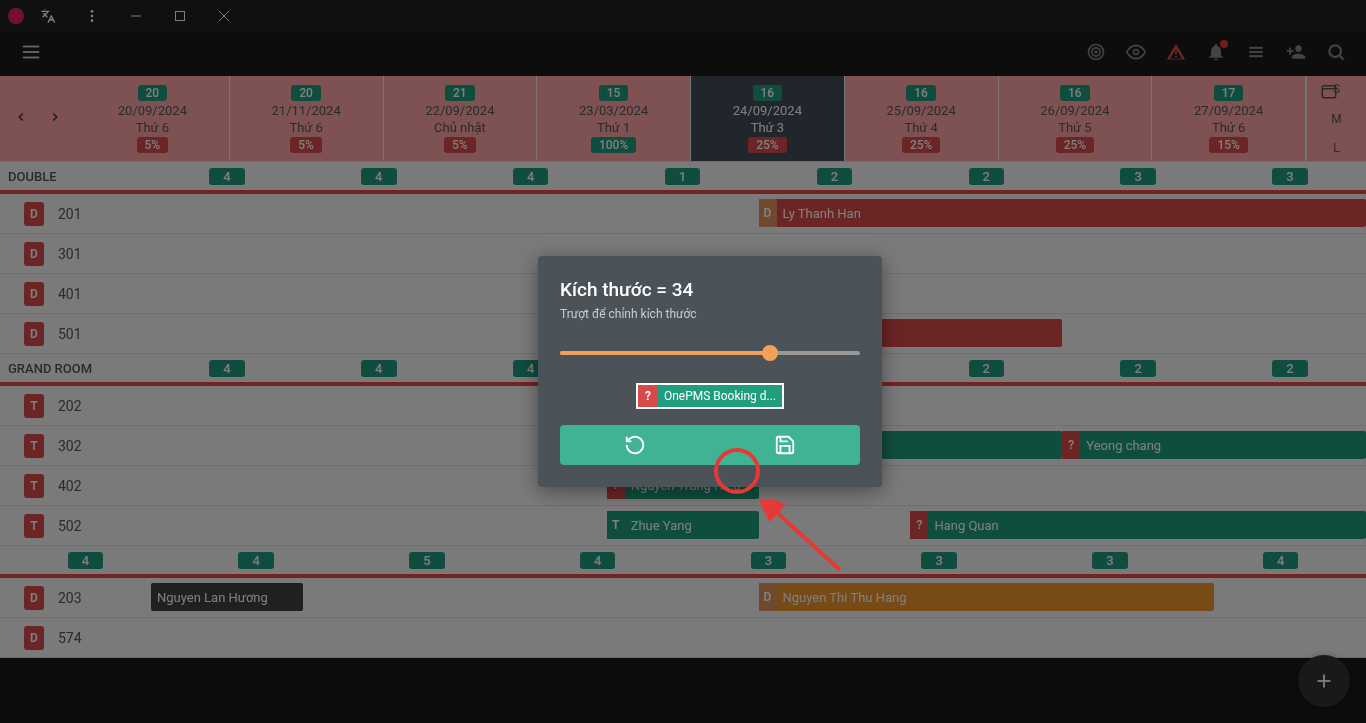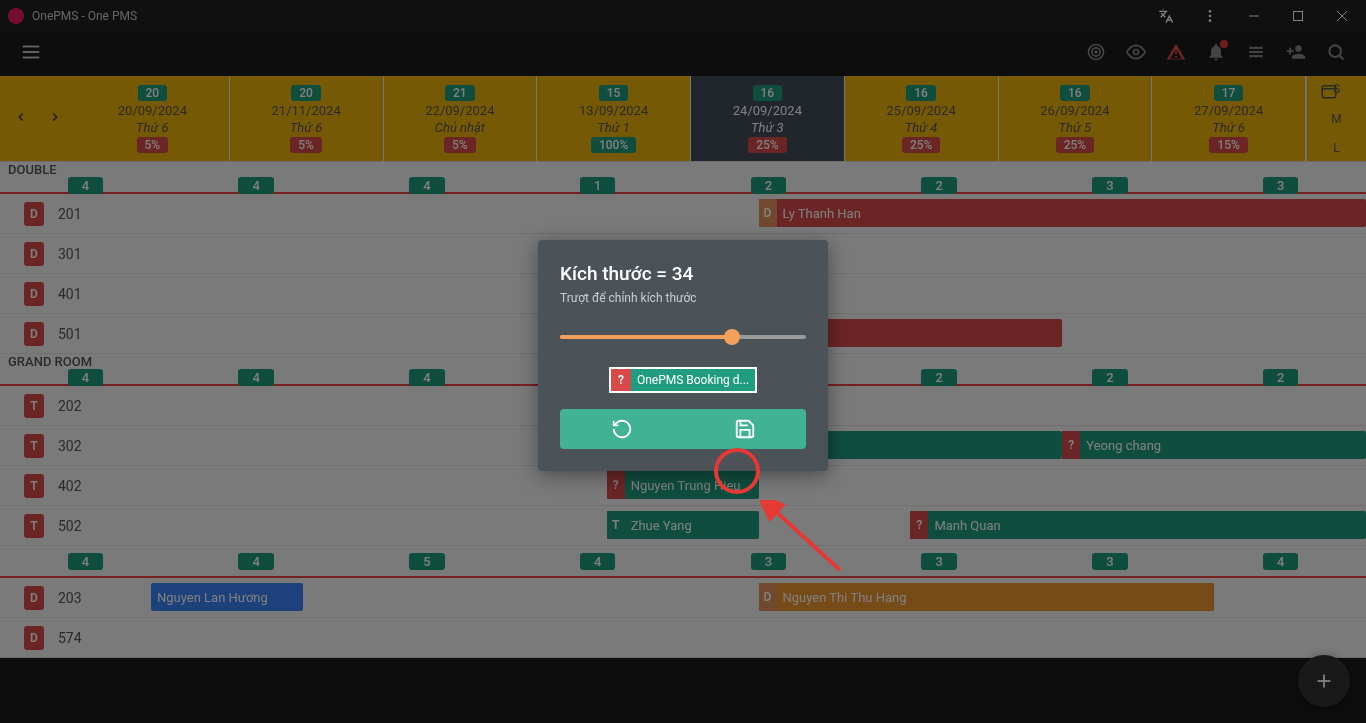--- a/index.html
+++ b/index.html
@@ -6,60 +6,60 @@
 body{background:#1a1a1a;color:#fff;width:1366px;height:723px;position:relative;overflow:hidden;}
 .titlebar{height:32px;background:#202020;display:flex;align-items:center;padding:0 8px;font-size:12px;color:#ccc;}
 .titlebar .app-icon{width:16px;height:16px;border-radius:50%;background:#e91e63;margin-right:8px;}
 .titlebar .title{flex:1;}
 .titlebar .winbtns{display:flex;gap:12px;align-items:center;}
 .titlebar .winbtn{width:32px;height:32px;display:flex;align-items:center;justify-content:center;color:#fff;}
 .toolbar{height:44px;background:#1a1a1a;display:flex;align-items:center;padding:0 8px;}
 .toolbar .menu{color:#ccc;margin-left:12px;}
 .toolbar .right{margin-left:auto;display:flex;gap:20px;align-items:center;color:#888;padding-right:12px;}
 .toolbar .right svg{width:20px;height:20px;}
-.calendar-header{display:flex;background:#eab308;height:86px;border-bottom:1px solid #ddd;justify-content:flex-end;}
+.calendar-header{display:flex;background:#fca5a5;height:86px;border-bottom:1px solid #ddd;justify-content:flex-end;}
 .nav-arrows{width:76px;display:flex;align-items:center;justify-content:center;gap:20px;color:#333;}
 .day-cols{flex:1;display:flex;}
 .day-col{flex:1;text-align:center;padding:4px 0;border-right:1px solid #eee;display:flex;flex-direction:column;align-items:center;justify-content:center;gap:2px;}
 .day-col.today{background:#424d59;color:#fff;}
 .day-col .top-badge{background:#1f9d7e;color:#fff;padding:1px 8px;border-radius:3px;font-size:12px;font-weight:500;}
 .day-col .date{font-size:13px;color:#555;}
 .day-col.today .date{color:#fff;}
-.day-col .dow{font-size:13px;color:#555;font-style:italic;}
+.day-col .dow{font-size:13px;color:#555;}
 .day-col.today .dow{color:#fff;}
 .day-col .pct{padding:1px 8px;border-radius:3px;font-size:12px;font-weight:500;color:#fff;}
 .pct-green{background:#1f9d7e;}
 .pct-red{background:#d84a4a;}
 .hdr-right{width:60px;border-left:1px solid #ddd;display:flex;flex-direction:column;align-items:center;justify-content:space-between;padding:6px 0;}
 .hdr-right span{font-size:12px;color:#555;}
 .hdr-right .cal-icon{color:#555;}
 .grid{background:#f5f5f5;position:relative;}
-.section-row{height:32px;display:flex;border-bottom:2px solid #ef4444;flex-direction:column;}
+.section-row{height:32px;display:flex;border-bottom:4px solid #ef4444;}
 .section-label{width:151px;padding-left:8px;display:flex;align-items:center;color:#555;font-size:13px;font-weight:500;}
 .section-cells{flex:1;display:flex;}
 .section-cell{flex:1;display:flex;align-items:center;justify-content:center;}
 .section-badge{background:#1f9d7e;color:#fff;padding:1px 14px;border-radius:3px;font-size:13px;font-weight:500;}
 .room-row{height:40px;display:flex;border-bottom:1px solid #e0e0e0;position:relative;}
 .room-label{width:151px;display:flex;align-items:center;gap:14px;padding-left:24px;color:#555;font-size:14px;}
 .room-type{width:20px;height:24px;border-radius:3px;display:flex;align-items:center;justify-content:center;color:#fff;font-size:12px;font-weight:600;}
 .rt-d{background:#d84a4a;}
 .rt-t{background:#d84a4a;}
 .room-cells{flex:1;position:relative;}
 .booking{position:absolute;top:5px;height:28px;display:flex;align-items:center;border-radius:2px;font-size:13px;color:#fff;padding-left:0;}
 .booking .b-type{width:18px;height:100%;display:flex;align-items:center;justify-content:center;font-weight:600;font-size:12px;}
 .booking .b-label{padding-left:6px;}
 .bk-red{background:#d84a4a;}
 .bk-teal{background:#1f9d7e;}
 .bk-orange{background:#ec9730;}
-.bk-gray{background:#3b82f6;}
+.bk-gray{background:#404040;}
 .bt-d{background:#e2925e;}
 .bt-t{background:#1f9d7e;}
 .bt-q{background:#d84a4a;}
 .overlay{position:absolute;inset:0;background:rgba(0,0,0,0.5);z-index:10;}
-.dialog{position:absolute;top:240px;left:538px;width:290px;background:#4b5258;border-radius:4px;padding:22px;z-index:20;box-shadow:0 4px 20px rgba(0,0,0,0.4);}
+.dialog{position:absolute;top:256px;left:538px;width:344px;background:#4b5258;border-radius:4px;padding:22px;z-index:20;box-shadow:0 4px 20px rgba(0,0,0,0.4);}
 .dialog h2{font-size:19px;font-weight:500;color:#fff;margin-bottom:6px;}
 .dialog .sub{font-size:12px;color:#ccc;margin-bottom:22px;}
 .slider-wrap{position:relative;height:20px;margin-bottom:20px;}
 .slider-track{position:absolute;top:8px;left:0;right:0;height:4px;background:#999;border-radius:2px;}
 .slider-fill{position:absolute;top:8px;left:0;height:4px;background:#f5a05a;border-radius:2px;width:70%;}
 .slider-thumb{position:absolute;top:2px;left:calc(70% - 8px);width:16px;height:16px;background:#f5a05a;border-radius:50%;}
 .preview{text-align:center;margin-bottom:16px;}
 .preview-badge{display:inline-flex;align-items:center;border:2px solid #fff;background:#1f9d7e;height:26px;}
 .preview-badge .pb-icon{width:20px;height:100%;background:#d84a4a;display:flex;align-items:center;justify-content:center;color:#fff;font-weight:600;font-size:12px;}
 .preview-badge .pb-text{padding:0 6px;color:#fff;font-size:12px;}
@@ -72,21 +72,20 @@
 .fab{position:absolute;bottom:16px;right:16px;width:52px;height:52px;border-radius:50%;background:#333;display:flex;align-items:center;justify-content:center;color:#fff;z-index:5;box-shadow:0 2px 8px rgba(0,0,0,0.4);}
 .notif-dot{position:absolute;top:-2px;right:-2px;width:8px;height:8px;background:#e53935;border-radius:50%;}
 .icon-warn{color:#d84a4a;}
 .rel{position:relative;}
 </style>
 </head>
 <body>
 
 <div class="titlebar">
   <div class="app-icon"></div>
-  <div class="title">OnePMS - One PMS</div>
   <div class="winbtns">
     <div class="winbtn">
         <svg width="16" height="16" viewBox="0 0 24 24" fill="none" stroke="currentColor" stroke-width="2">
           <path d="M5 8l6 6M4 14l6-6 2-3M2 5h12M7 2h1M22 22l-5-10-5 10M14 18h6"></path>
         </svg>
       </div>
     <div class="winbtn">
         <svg width="16" height="16" viewBox="0 0 24 24" fill="currentColor">
           <circle cx="12" cy="5" r="2"></circle>
           <circle cx="12" cy="12" r="2"></circle>
@@ -176,21 +175,21 @@
     <span class="pct pct-red">5%</span>
       </div>
       <div class="day-col">
         <span class="top-badge">21</span>
     <span class="date">22/09/2024</span>
     <span class="dow">Chủ nhật</span>
     <span class="pct pct-red">5%</span>
       </div>
       <div class="day-col">
         <span class="top-badge">15</span>
-    <span class="date">13/09/2024</span>
+    <span class="date">23/03/2024</span>
     <span class="dow">Thứ 1</span>
     <span class="pct pct-green">100%</span>
       </div>
       <div class="day-col today">
         <span class="top-badge">16</span>
     <span class="date">24/09/2024</span>
     <span class="dow">Thứ 3</span>
     <span class="pct pct-red">25%</span>
       </div>
       <div class="day-col">
@@ -354,21 +353,21 @@
         <span class="room-type rt-t">T</span>
         <span>502</span>
       </div>
       <div class="room-cells">
         <div class="booking bk-teal" style="left:37.5%;width:12.5%">
           <span class="b-type bt-t">T</span>
           <span class="b-label">Zhue Yang</span>
         </div>
         <div class="booking bk-teal" style="left:62.5%;width:37.5%">
           <span class="b-type bt-q">?</span>
-          <span class="b-label">Manh Quan</span>
+          <span class="b-label">Hang Quan</span>
         </div>
       </div>
     </div>
     <div class="section-row">
       <div class="section-cells">
         <div class="section-cell">
           <span class="section-badge">4</span>
         </div>
         <div class="section-cell">
           <span class="section-badge">4</span>

